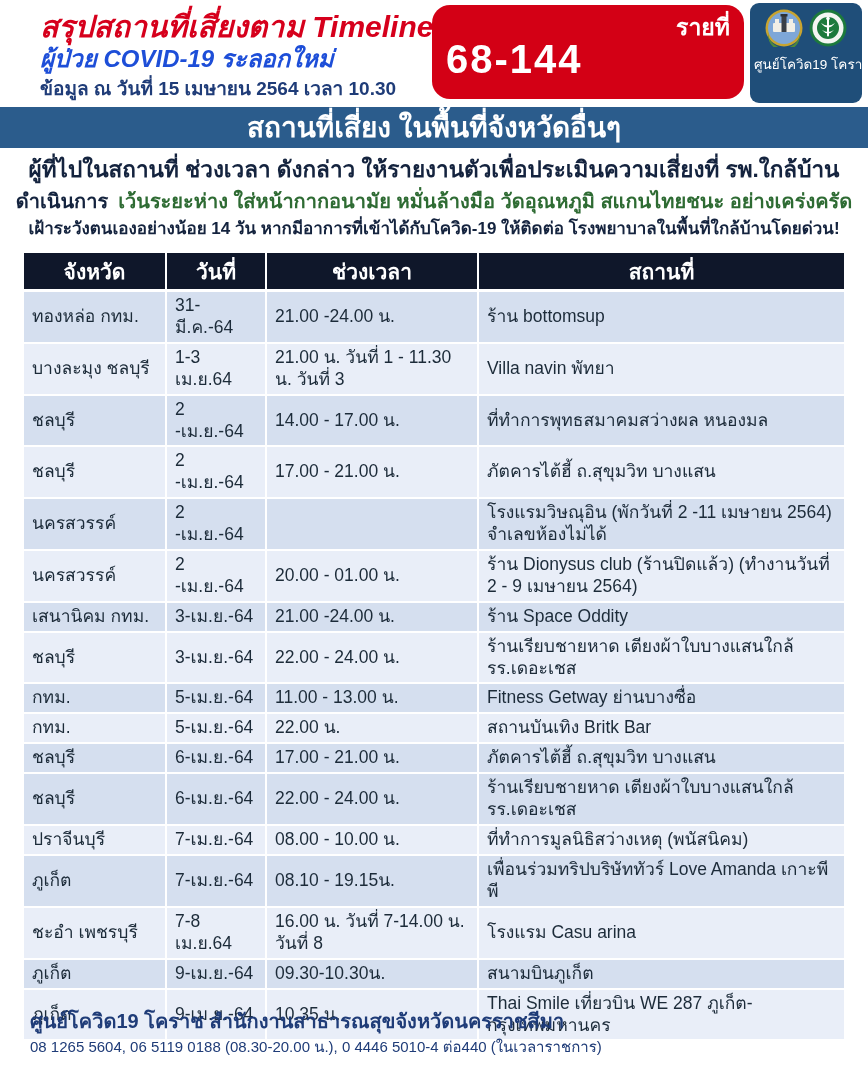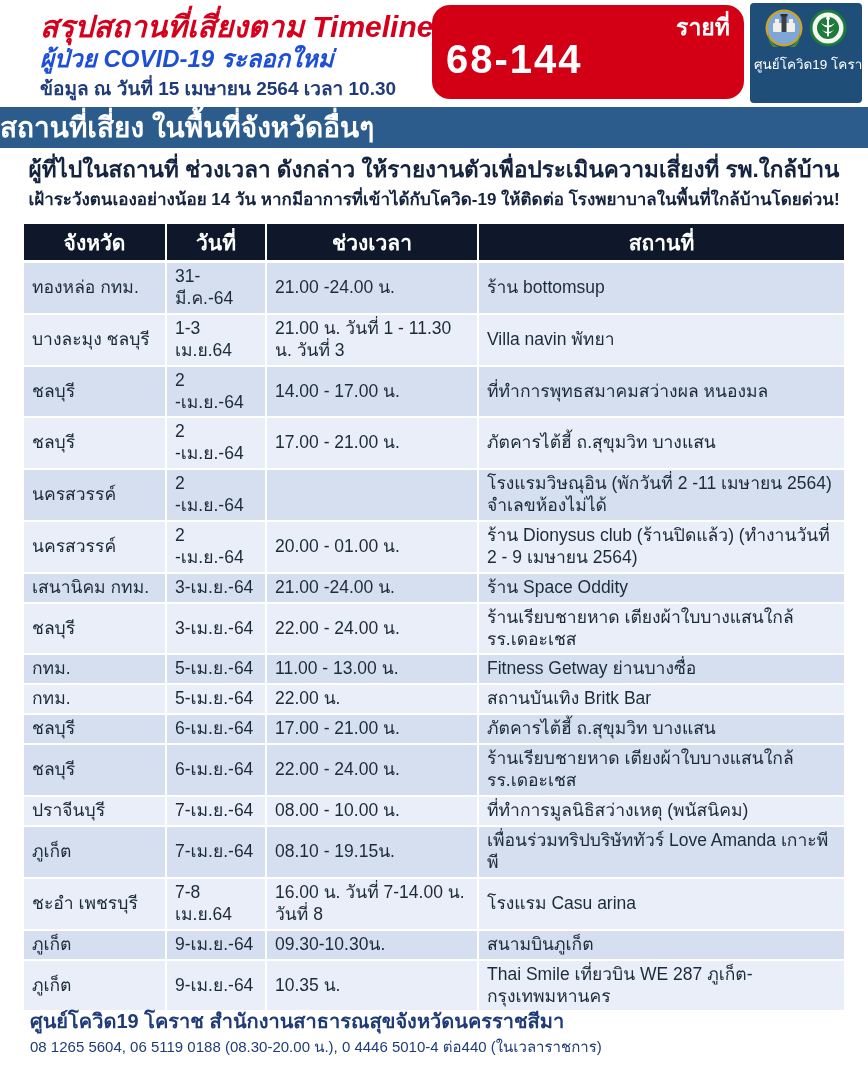--- a/index.html
+++ b/index.html
@@ -14,27 +14,27 @@
   .subtitle{color:#1d4ed8;font-size:24px;font-weight:bold;font-style:italic;line-height:1.2;margin-top:2px;}
   .data-asof{color:#1f3c78;font-size:19px;font-weight:bold;line-height:1.3;margin-top:3px;}
   .case-box{
     position:absolute;left:432px;top:5px;width:312px;height:94px;
     background:#d30015;border-radius:18px;color:#ffffff;box-sizing:border-box;padding:4px 14px;
   }
   .case-label{font-size:23px;font-weight:bold;text-align:right;}
   .case-range{font-size:40px;font-weight:bold;text-align:left;margin-top:-8px;letter-spacing:2px;}
   .org-box{
     position:absolute;left:750px;top:3px;width:112px;height:100px;
-    background:#1f4e79;border-radius:4px;box-sizing:border-box;padding:6px 4px 4px 4px;text-align:center;
+    background:#1f4e79;border-radius:9px;box-sizing:border-box;padding:6px 4px 4px 4px;text-align:center;
   }
   .org-logos{display:flex;justify-content:center;gap:6px;}
   .org-caption{color:#ffffff;font-size:13.5px;margin-top:6px;white-space:nowrap;}
   
   .banner{
-    height:41px;background:#2b5c8c;color:#ffffff;text-align:left;
+    height:41px;background:#2b5c8c;color:#ffffff;text-align:center;
     font-size:28px;font-weight:bold;line-height:41px;
   }
   
   .notice{padding:6px 8px 4px 8px;text-align:center;}
   .notice-line1{color:#14233e;font-size:22.5px;font-weight:bold;line-height:1.45;}
   .notice-line2{font-size:20px;font-weight:bold;line-height:1.45;}
   .notice-line2 .prefix{color:#14233e;margin-right:10px;}
   .notice-line2 .green{color:#2e6b33;}
   .notice-line3{color:#14233e;font-size:17px;font-weight:bold;line-height:1.5;}
   
@@ -104,20 +104,23 @@
       </svg>
     </div>
     <div class="org-caption">ศูนย์โควิด19 โคราช</div>
   </div>
 </div>
 
 <div class="banner">สถานที่เสี่ยง ในพื้นที่จังหวัดอื่นๆ</div>
 
 <div class="notice">
   <div class="notice-line1">ผู้ที่ไปในสถานที่ ช่วงเวลา ดังกล่าว ให้รายงานตัวเพื่อประเมินความเสี่ยงที่ รพ.ใกล้บ้าน</div>
+  <div class="notice-line2">
+    <span class="prefix">ดำเนินการ</span><span class="green">เว้นระยะห่าง ใส่หน้ากากอนามัย หมั่นล้างมือ วัดอุณหภูมิ สแกนไทยชนะ อย่างเคร่งครัด</span>
+  </div>
   <div class="notice-line3">เฝ้าระวังตนเองอย่างน้อย 14 วัน หากมีอาการที่เข้าได้กับโควิด-19 ให้ติดต่อ โรงพยาบาลในพื้นที่ใกล้บ้านโดยด่วน!</div>
 </div>
 
 <table class="risk">
   <colgroup>
       <col class="c1">
       <col class="c2">
       <col class="c3">
       <col class="c4">
     </colgroup>

